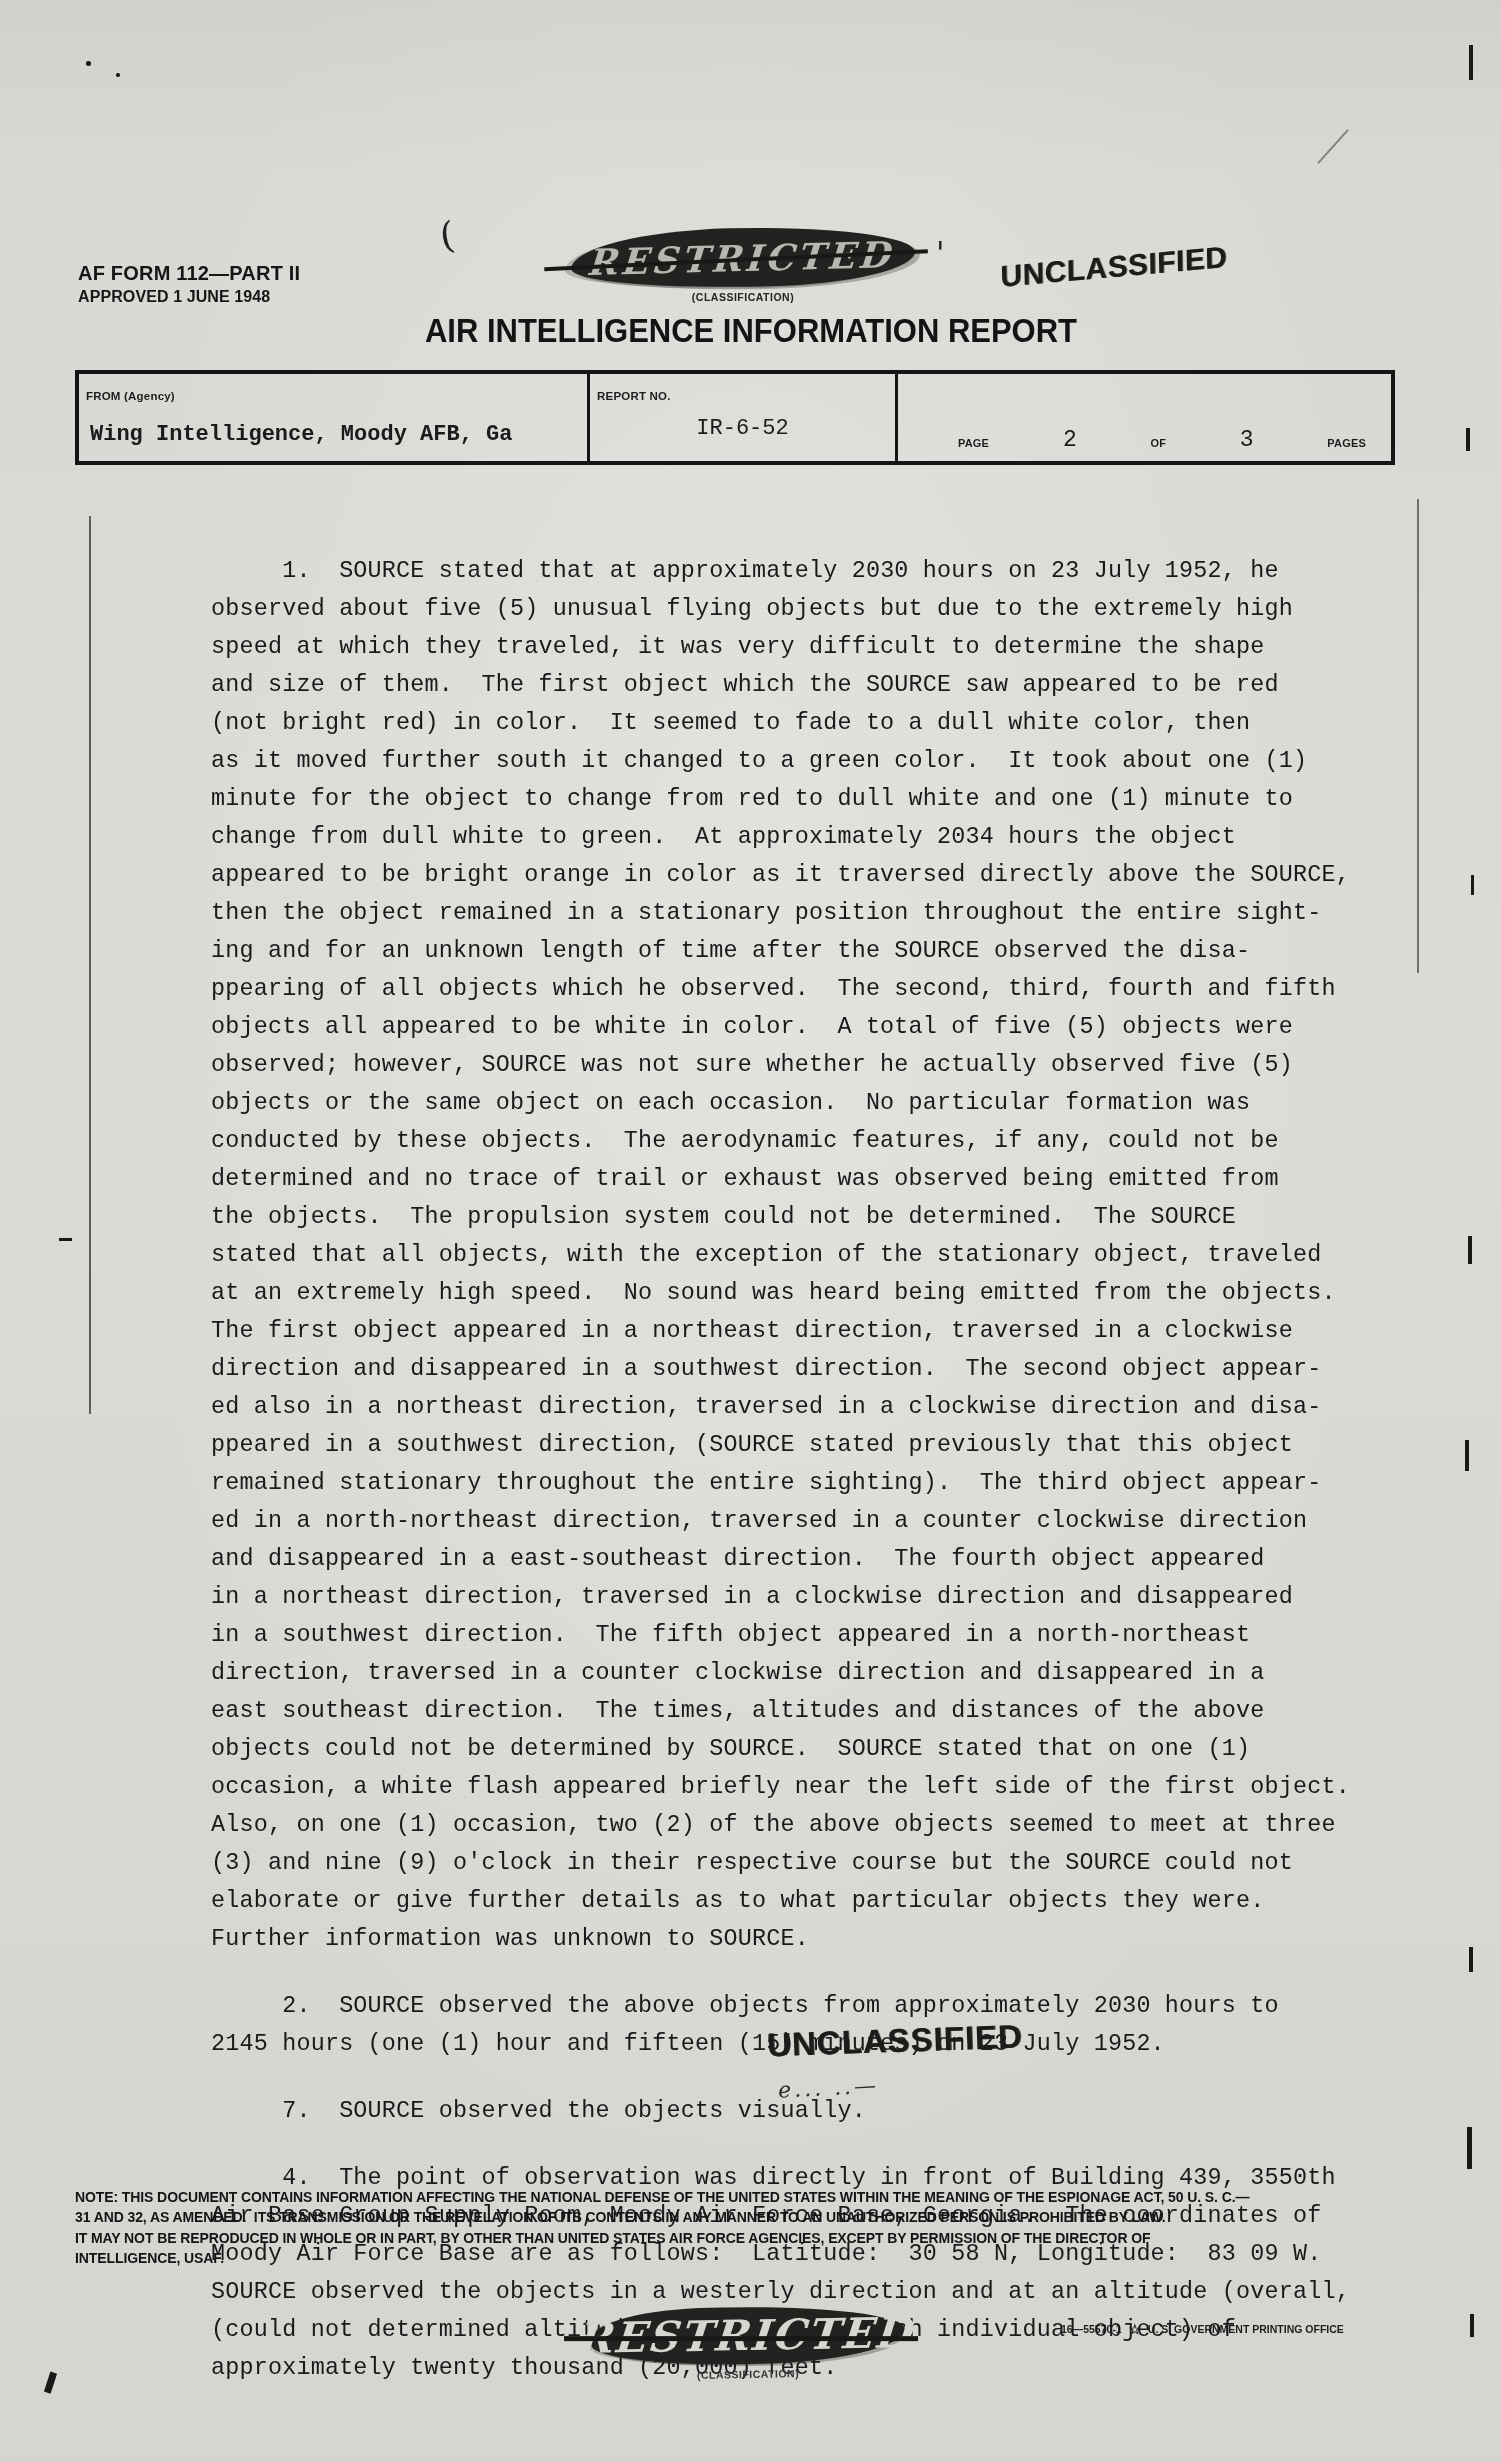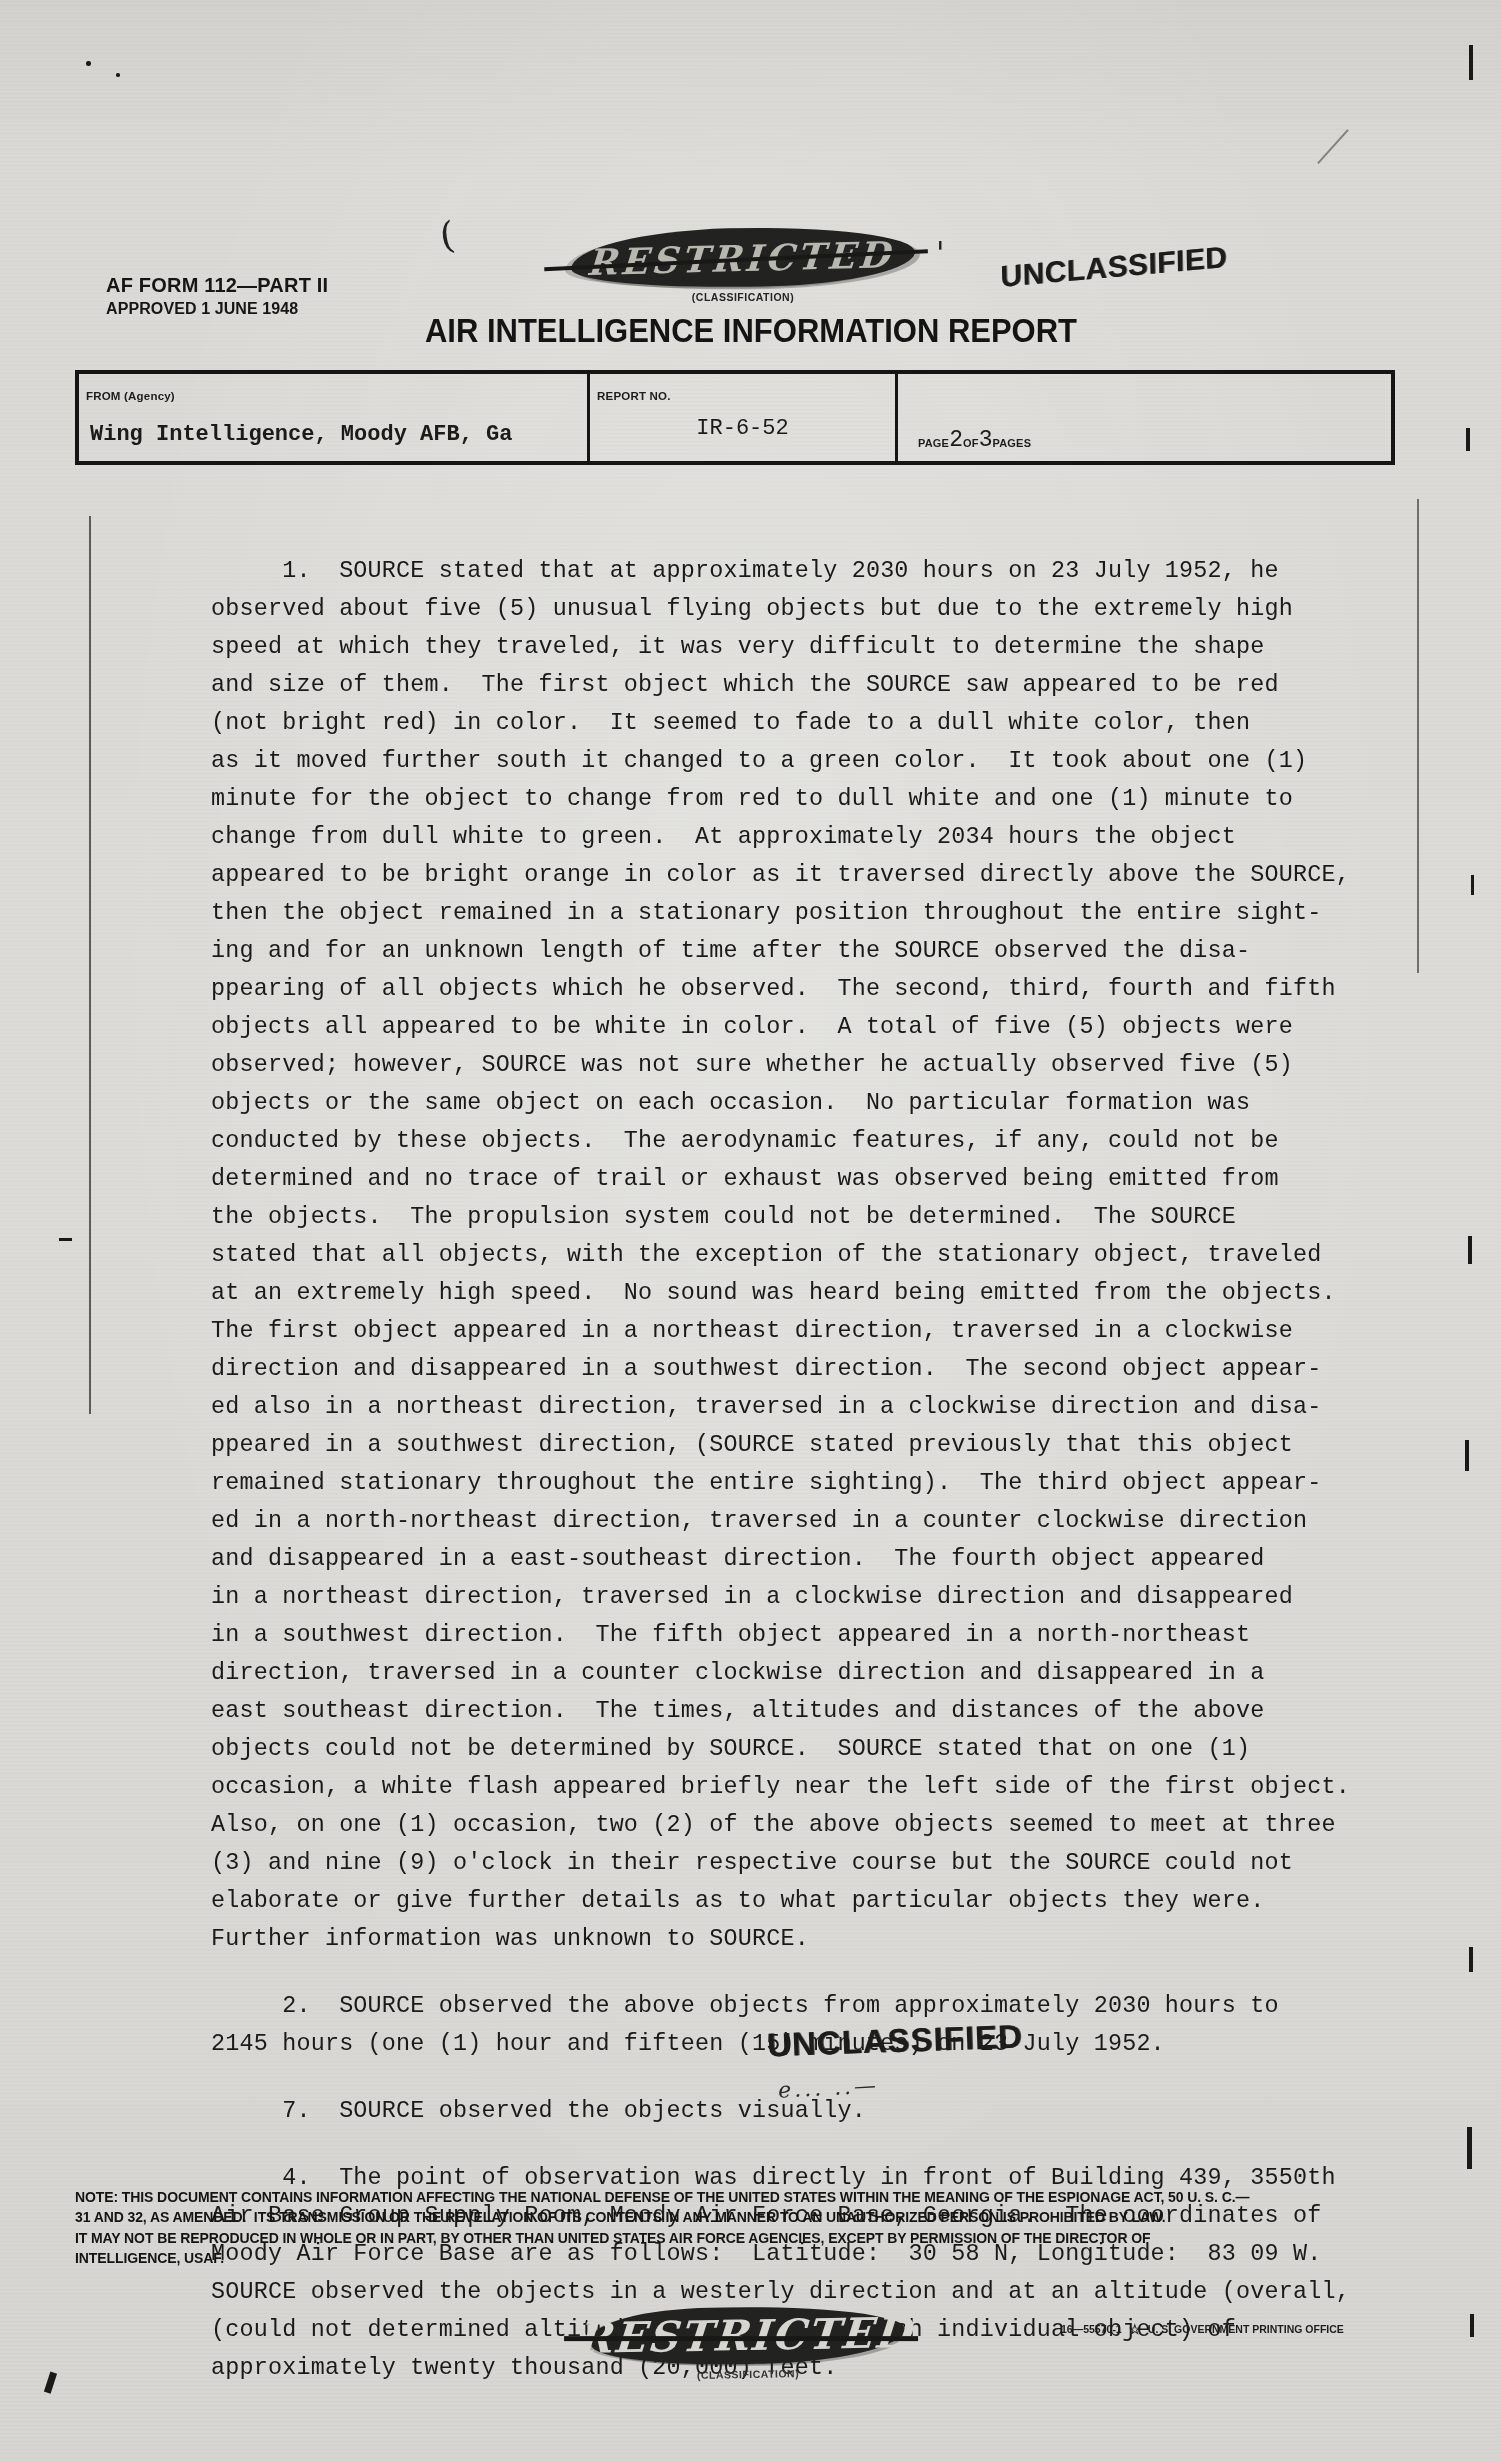--- a/index.html
+++ b/index.html
@@ -9,21 +9,21 @@
     font-family:"Liberation Sans",sans-serif;color:#161616;
   }
   .page::before{
     content:"";position:absolute;inset:0;pointer-events:none;
     background:
       radial-gradient(ellipse at 50% 38%, rgba(255,255,255,0.22), transparent 62%),
       repeating-linear-gradient(0deg, rgba(0,0,0,0.015) 0 1.5px, transparent 1.5px 4px);
   }
 
   
-  .form-id-block{position:absolute;left:78px;top:274px;margin-left:28px;}
+  .form-id-block{position:absolute;left:78px;top:262px;}
   .form-id{font-size:20px;font-weight:bold;letter-spacing:0.2px;transform:scaleY(1.05);}
   .form-approved{font-size:16px;font-weight:bold;margin-top:3px;letter-spacing:0.1px;}
 
   .hand-paren{position:absolute;left:440px;top:214px;font-family:"DejaVu Serif",serif;font-size:37px;color:#222;transform:rotate(-8deg);}
   .hand-tick{position:absolute;left:936px;top:235px;font-family:"DejaVu Serif",serif;font-size:31px;color:#222;}
 
   .stamp-restricted{position:absolute;display:flex;align-items:center;justify-content:center;background:#222220;}
   .stamp-restricted.top{
     left:571px;top:228px;width:344px;height:59px;transform:rotate(-1.5deg);
     border-radius:46% 54% 42% 58% / 62% 48% 52% 38%;
@@ -47,21 +47,21 @@
   .stamp-unclassified.top{left:1000px;top:250px;font-size:30px;letter-spacing:0.5px;transform:rotate(-5deg) skewX(-4deg);text-shadow:1px 0 0 rgba(28,28,26,.6);}
   .stamp-unclassified.bottom{left:767px;top:2022px;font-size:33px;letter-spacing:1px;transform:rotate(-2deg);text-shadow:1px 0 0 rgba(28,28,26,.7);}
 
   .title{position:absolute;left:0;width:100%;top:313px;margin:0;text-align:center;font-size:31px;font-weight:bold;letter-spacing:0;color:#141414;transform:scaleY(1.06);}
 
   
   .form-table{position:absolute;left:75px;top:370px;width:1320px;height:95px;border:4.5px solid #151515;display:flex;box-sizing:border-box;}
   .cell{position:relative;box-sizing:border-box;}
   .cell.from{width:511px;border-right:3px solid #151515;}
   .cell.report-no{width:308px;border-right:3px solid #151515;}
-  .cell.pages{flex:1;display:flex;align-items:flex-end;padding:0 25px 12px 20px;}
+  .cell.pages{flex:1;display:flex;align-items:flex-end;justify-content:space-between;padding:0 25px 12px 20px;margin-left:40px;}
   .cell-label{position:absolute;top:16px;left:7px;font-size:11.5px;font-weight:bold;letter-spacing:0.2px;color:#1d1d1d;}
   .mono{font-family:"Liberation Mono","DejaVu Sans Mono",monospace;}
   .cell-value{font-size:22px;color:#1b1b1b;}
   .cell.from .cell-value{position:absolute;left:11px;bottom:14px;white-space:nowrap;font-weight:bold;}
   .cell.report-no .cell-value{position:absolute;left:0;right:0;bottom:20px;text-align:center;}
   .small-label{font-size:11px;font-weight:bold;color:#1d1d1d;letter-spacing:0.2px;}
   .page-num{font-size:23px;color:#1b1b1b;transform:translateY(4px);}
 
   
   .body-text{position:absolute;left:211px;top:552px;width:1215px;font-family:"Liberation Mono","DejaVu Sans Mono",monospace;font-size:23.4px;line-height:38px;letter-spacing:0.2px;color:#1a1a1a;}

